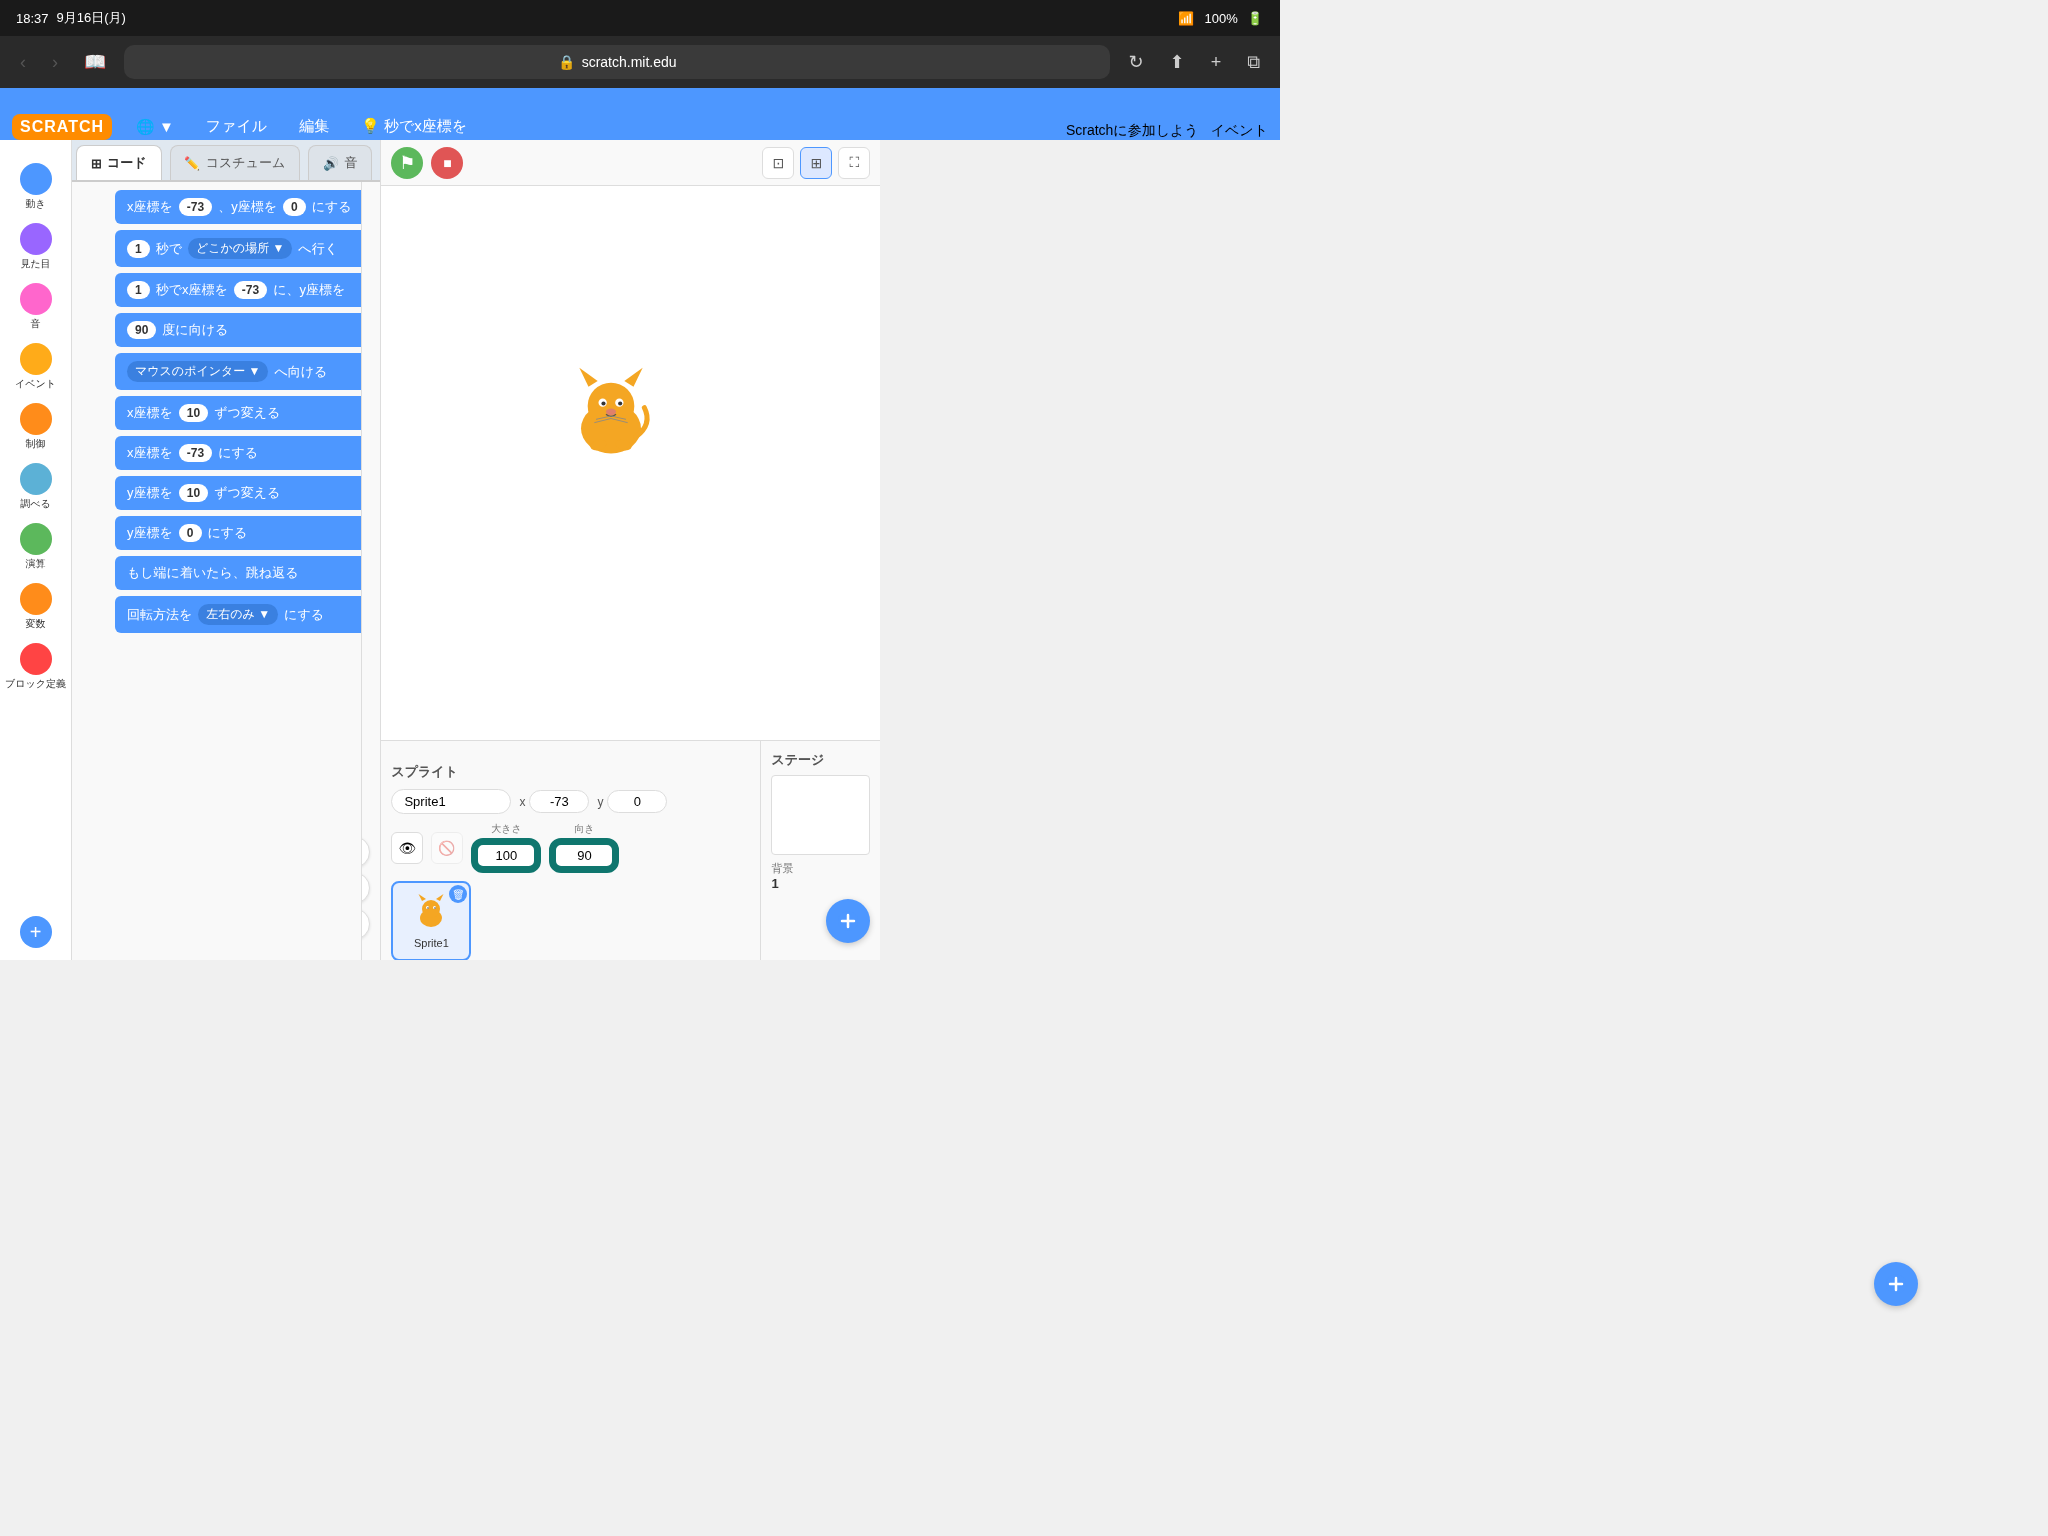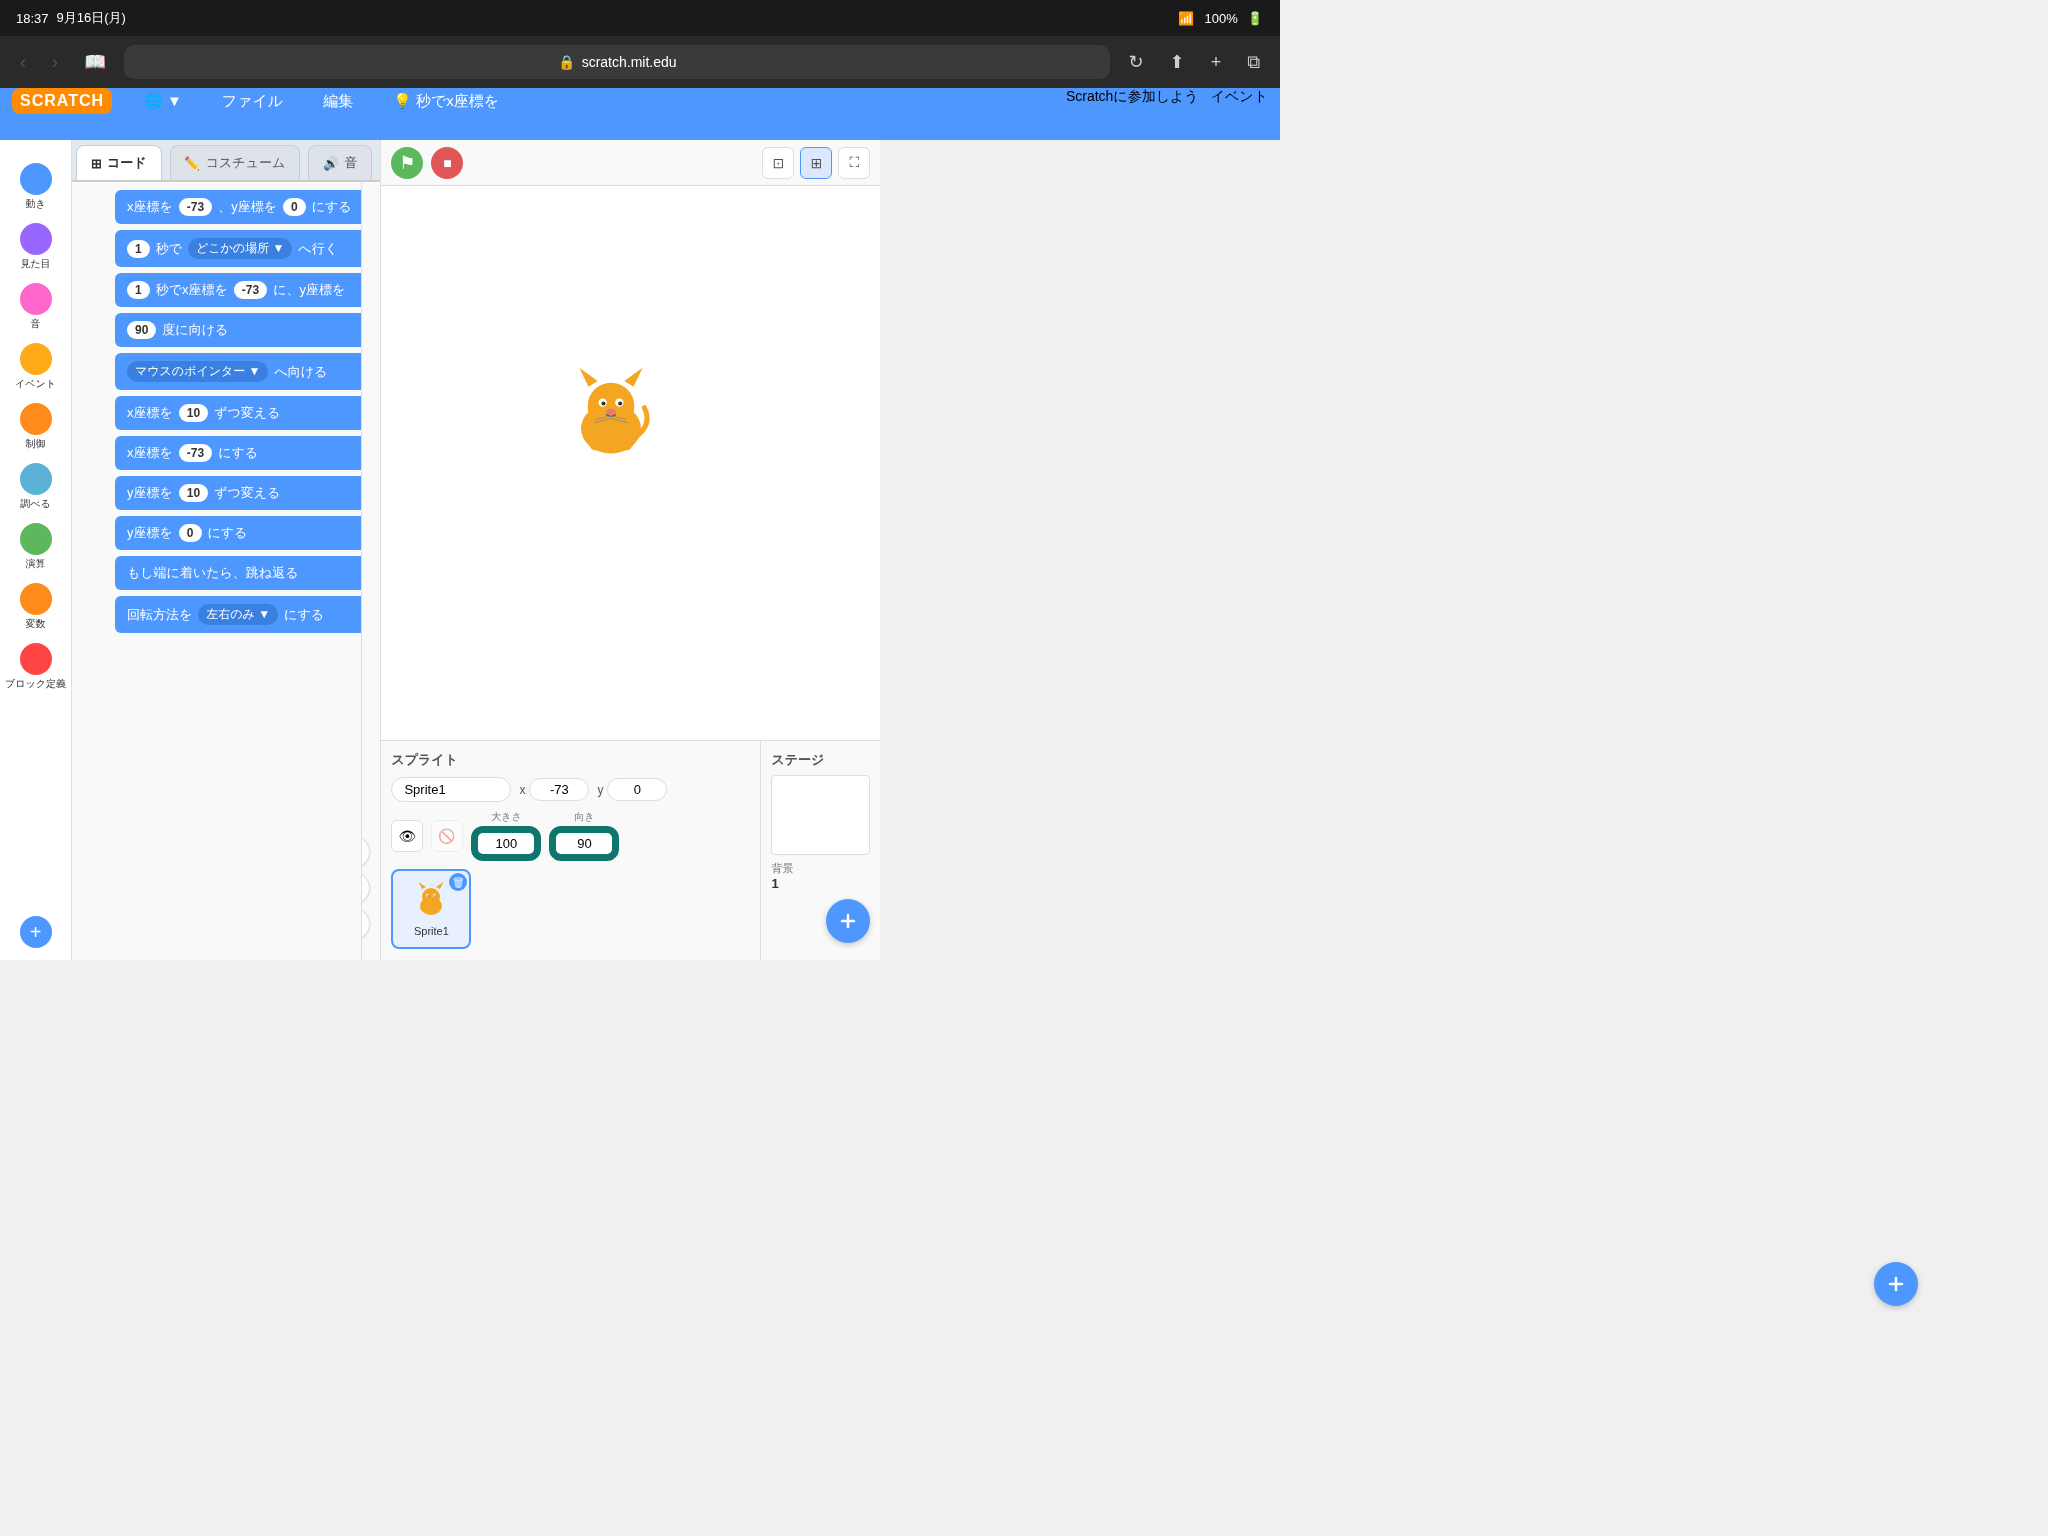--- a/index.html
+++ b/index.html
@@ -67,23 +67,23 @@
       font-size: 18px;
       cursor: pointer;
       padding: 4px 8px;
     }
 
     
     #app-header {
       background: #4d97ff;
       height: 52px;
       display: flex;
-      align-items: flex-start;
+      align-items: flex-end;
       padding: 0 12px;
-      gap: 24px;
+      gap: 16px;
     }
     #scratch-logo {
       background: #ff8c00;
       border-radius: 8px;
       padding: 4px 8px;
       font-weight: bold;
       font-size: 16px;
       color: white;
       letter-spacing: 1px;
     }
@@ -291,20 +291,21 @@
     }
     #sprite-list-area {
       flex: 1;
       padding: 10px;
     }
     #sprite-panel-header {
       font-size: 13px;
       font-weight: bold;
       color: #555;
       margin-bottom: 8px;
+      margin-top: 12px;
     }
     #sprite-info {
       display: flex;
       gap: 8px;
       align-items: center;
       margin-bottom: 8px;
       flex-wrap: wrap;
     }
     .sprite-name-input {
       background: white;

